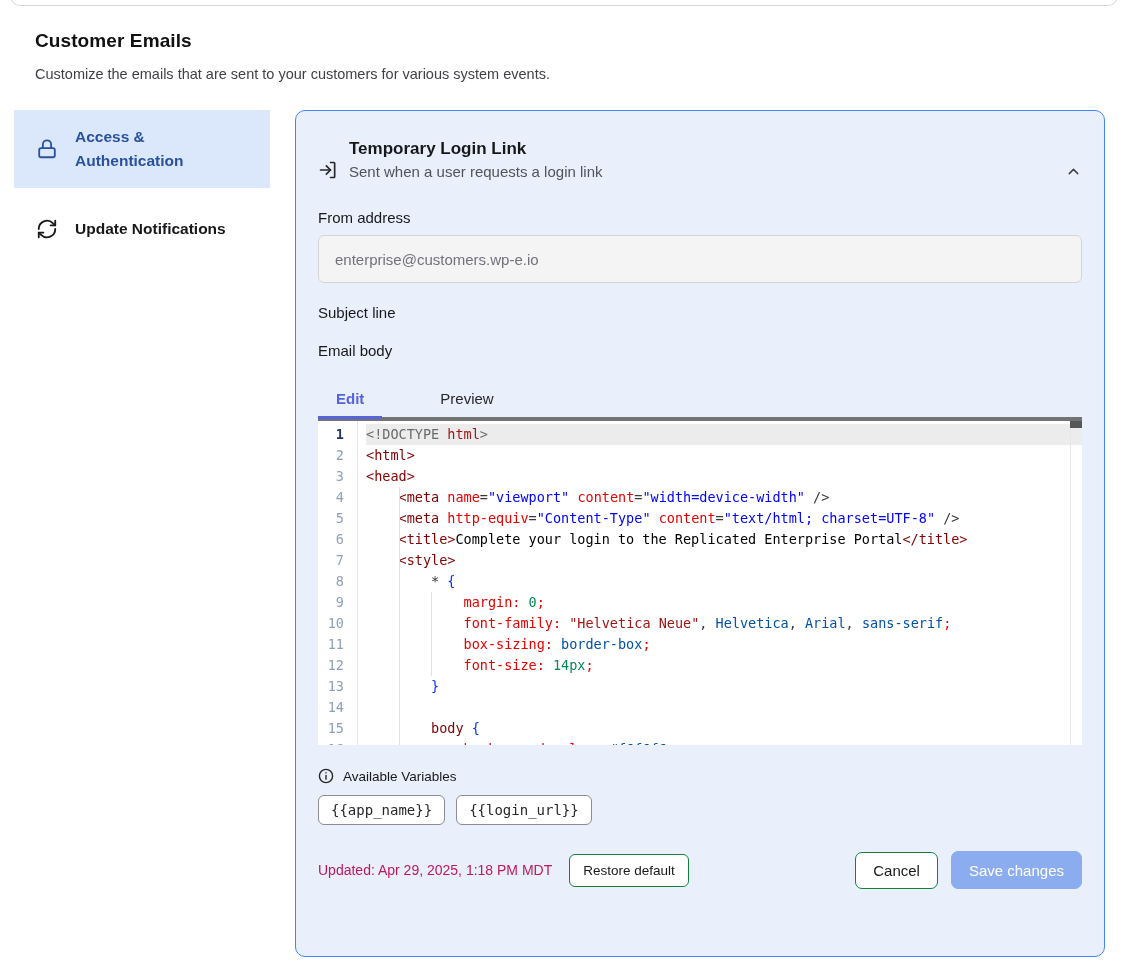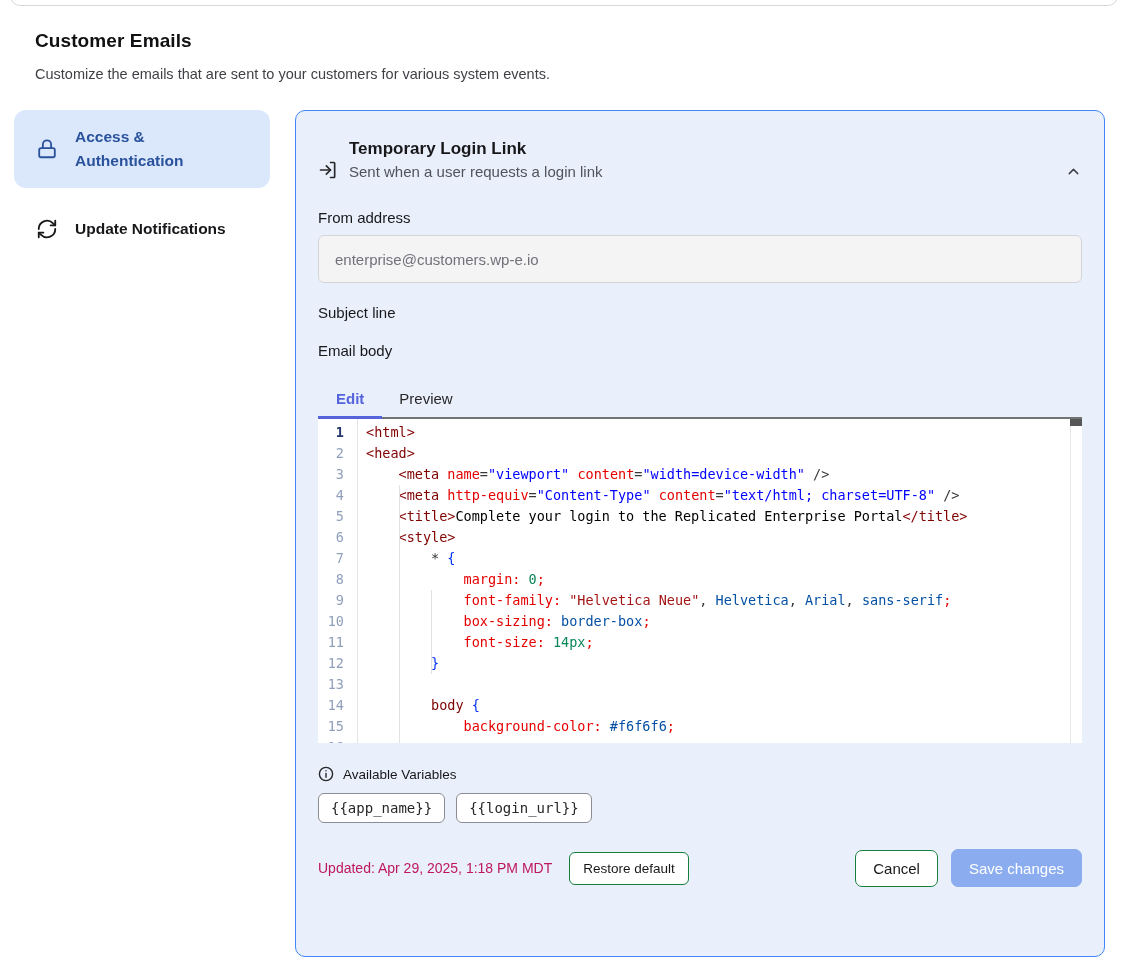--- a/index.html
+++ b/index.html
@@ -3,42 +3,42 @@
 <meta charset="utf-8">
 <style>
   * { margin:0; padding:0; box-sizing:border-box; }
   html,body { width:1128px; height:980px; background:#fff; font-family:"Liberation Sans","DejaVu Sans",sans-serif; color:#18181b; overflow:hidden; }
   .top-card-remnant { position:absolute; left:10px; top:-36px; width:1108px; height:42px; border:1px solid #d8d8dc; border-radius:10px; background:#fff; }
   .page-title { position:absolute; left:35px; top:30px; font-size:19px; font-weight:700; color:#111113; letter-spacing:.1px; }
   .page-subtitle { position:absolute; left:35px; top:66px; font-size:14.5px; color:#3f3f46; }
 
   
   .sidebar { position:absolute; left:14px; top:110px; width:256px; }
-  .side-item { display:flex; align-items:center; gap:17px; padding:0 14px 0 22px; border-radius:12px; cursor:pointer; }
+  .side-item { display:flex; align-items:center; gap:17px; padding:0 14px 0 22px; border-radius:0; cursor:pointer; }
   .side-item.active { background:var(--sidebar-active-bg,#dbe8fc); height:78px; }
   .side-item.active .side-label { color:var(--sidebar-active-text,#2a529c); }
   .side-item.plain { height:48px; margin-top:17px; }
   .side-label { font-size:15.5px; font-weight:600; line-height:1.55; color:#18181b; }
   .side-icon { flex:0 0 auto; display:flex; }
 
   
   .panel { position:absolute; left:295px; top:110px; width:810px; height:847px; background:var(--panel-bg,#e9f0fc); border:1.5px solid var(--panel-border,#3b82f6); border-radius:10px; padding:26px 22px 20px; }
   .panel-header { display:flex; align-items:flex-end; gap:11px; }
   .ph-icon { margin-top:7px; display:flex; }
   .ph-title { font-size:17px; font-weight:700; color:#18181b; line-height:20px; margin-top:2px; }
   .ph-subtitle { font-size:15px; color:#52525b; margin-top:4px; }
   .collapse-btn { margin-left:auto; margin-top:8px; background:none; border:none; cursor:pointer; display:flex; }
 
   .field-label { font-size:15px; color:#18181b; margin:21px 0 9px; }
   .field-label.first { margin-top:29px; }
   .text-input { width:100%; height:48px; border-radius:6px; border:1px solid #d4d4d8; padding:0 16px; font-size:15px; font-family:inherit; background:#fff; color:#3f3f46; }
   .text-input.disabled { background:#f4f4f5; color:#71717a; }
 
   
-  .tabs { display:flex; margin-top:20px; border-bottom:2px solid #737373; }
+  .tabs { display:flex; margin-top:20px; border-bottom:4px solid #737373;gap:41px; }
   .tab { position:relative; height:38px; display:flex; align-items:center; padding:0 17px; font-size:15px; color:#27272a; cursor:pointer; }
   .tab.active { color:var(--accent,#5563dd); font-weight:700; padding:0 18px; }
   .tab.active::after { content:""; position:absolute; left:0; right:0; bottom:-2px; height:3px; background:var(--accent,#5563dd); }
 
   
   .editor { position:relative; width:100%; height:324px; background:#fff; display:flex; overflow:hidden; font-family:"DejaVu Sans Mono","Liberation Mono",monospace; font-size:13.5px; line-height:21px; cursor:text; }
   .gutter { flex:0 0 40px; padding:3px 13px 0 0; text-align:right; color:#90a0bb; border-right:1px solid #e4e4e7; background:#fff; }
   .gutter .ln { height:21px; }
   .gutter .ln.act { color:#24356e; font-weight:600; }
   .code-rows { flex:1 1 auto; position:relative; padding:3px 0 0 8px; overflow:hidden; }
@@ -148,20 +148,21 @@
         <div class="ln">11</div>
         <div class="ln">12</div>
         <div class="ln">13</div>
         <div class="ln">14</div>
         <div class="ln">15</div>
         <div class="ln">16</div>
       </div>
     <div class="code-rows">
       <div class="guide g1"></div>
       <div class="guide g2"></div>
+    <div class="row hl"><span class="tk-doc">&lt;!DOCTYPE </span><span class="tk-dred">html</span><span class="tk-doc">&gt;</span></div>
         <div class="row"><span class="tk-tag">&lt;html&gt;</span></div>
         <div class="row"><span class="tk-tag">&lt;head&gt;</span></div>
         <div class="row"><span class="tk-pln">    </span><span class="tk-tag">&lt;meta</span><span class="tk-pln"> </span><span class="tk-attr">name</span><span class="tk-pln">=</span><span class="tk-str">"viewport"</span><span class="tk-pln"> </span><span class="tk-attr">content</span><span class="tk-pln">=</span><span class="tk-str">"width=device-width"</span><span class="tk-pln"> /&gt;</span></div>
         <div class="row"><span class="tk-pln">    </span><span class="tk-tag">&lt;meta</span><span class="tk-pln"> </span><span class="tk-attr">http-equiv</span><span class="tk-pln">=</span><span class="tk-str">"Content-Type"</span><span class="tk-pln"> </span><span class="tk-attr">content</span><span class="tk-pln">=</span><span class="tk-str">"text/html; charset=UTF-8"</span><span class="tk-pln"> /&gt;</span></div>
         <div class="row"><span class="tk-pln">    </span><span class="tk-tag">&lt;title&gt;</span><span class="tk-txt">Complete your login to the Replicated Enterprise Portal</span><span class="tk-tag">&lt;/title&gt;</span></div>
         <div class="row"><span class="tk-pln">    </span><span class="tk-tag">&lt;style&gt;</span></div>
         <div class="row"><span class="tk-pln">        </span><span class="tk-sel">*</span><span class="tk-pln"> </span><span class="tk-brc">{</span></div>
         <div class="row"><span class="tk-pln">            </span><span class="tk-prp">margin:</span><span class="tk-pln"> </span><span class="tk-num">0</span><span class="tk-prp">;</span></div>
         <div class="row"><span class="tk-pln">            </span><span class="tk-prp">font-family:</span><span class="tk-pln"> </span><span class="tk-cst">"Helvetica Neue"</span><span class="tk-pln">, </span><span class="tk-val">Helvetica</span><span class="tk-pln">, </span><span class="tk-val">Arial</span><span class="tk-pln">, </span><span class="tk-val">sans-serif</span><span class="tk-prp">;</span></div>
         <div class="row"><span class="tk-pln">            </span><span class="tk-prp">box-sizing:</span><span class="tk-pln"> </span><span class="tk-val">border-box</span><span class="tk-prp">;</span></div>

